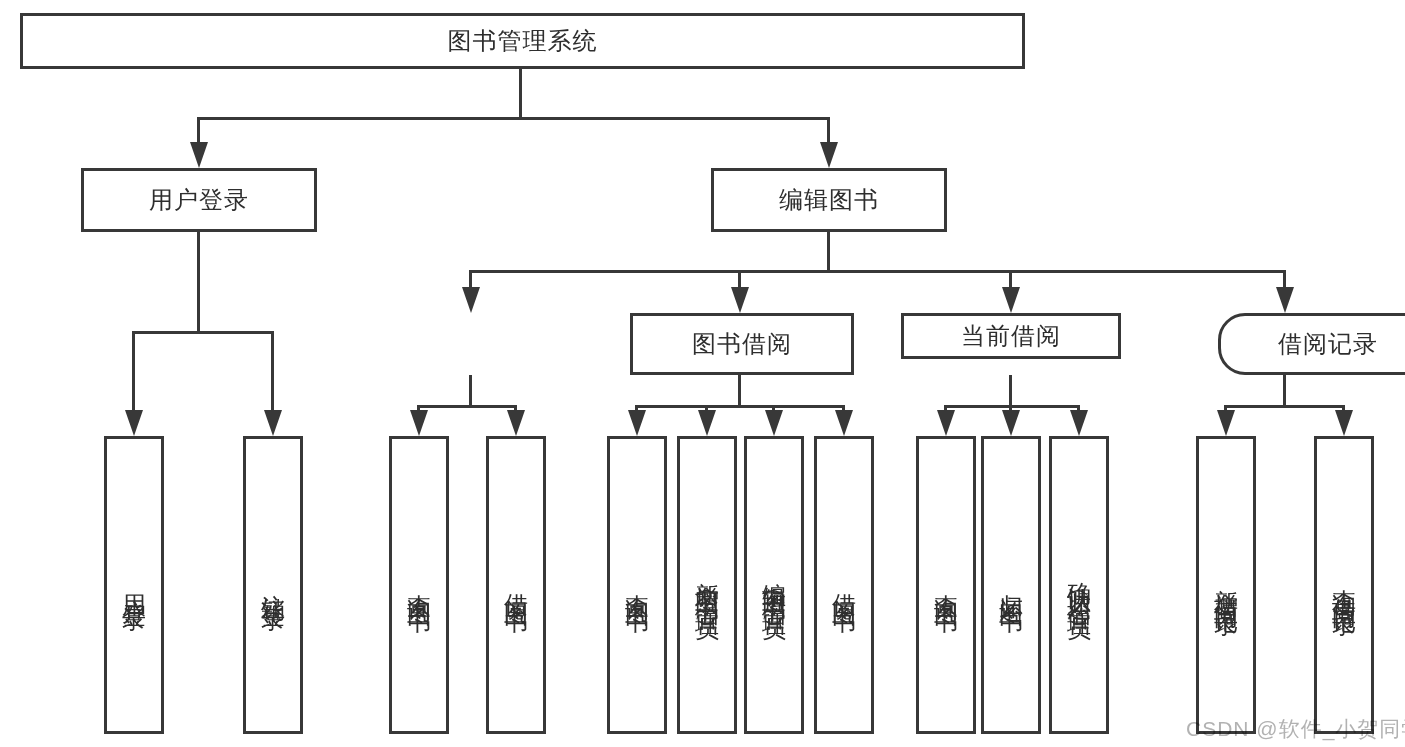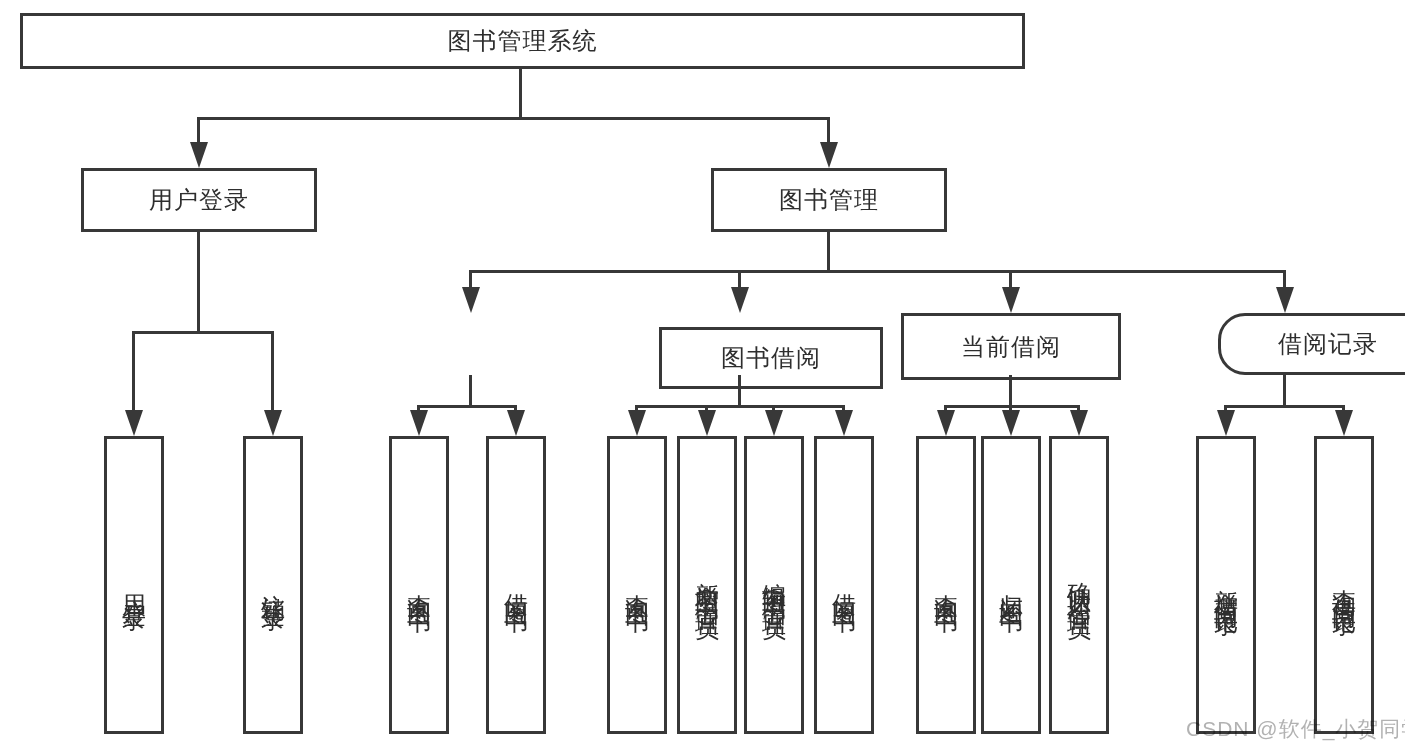--- a/index.html
+++ b/index.html
@@ -43,42 +43,42 @@
   <div class="node" style="left:20px;top:13px;width:1005px;height:56px;">图书管理系统</div>
 
   <div class="vl" style="left:519px;top:69px;height:51px;"></div>
   <div class="hl" style="left:198px;top:117px;width:632px;"></div>
   <div class="vl" style="left:197px;top:117px;height:28px;"></div>
   <div class="tri" style="left:190px;top:142px;"></div>
   <div class="vl" style="left:827px;top:117px;height:28px;"></div>
   <div class="tri" style="left:820px;top:142px;"></div>
 
   <div class="node" style="left:81px;top:168px;width:236px;height:64px;">用户登录</div>
-  <div class="node" style="left:711px;top:168px;width:236px;height:64px;">图书管理</div>
+  <div class="node" style="left:711px;top:168px;width:236px;height:64px;">编辑图书</div>
 
   <div class="vl" style="left:197px;top:232px;height:102px;"></div>
   <div class="hl" style="left:133px;top:331px;width:141px;"></div>
   <div class="vl" style="left:132px;top:331px;height:82px;"></div>
   <div class="tri" style="left:125px;top:410px;"></div>
   <div class="vl" style="left:271px;top:331px;height:82px;"></div>
   <div class="tri" style="left:264px;top:410px;"></div>
 
   <div class="vl" style="left:827px;top:232px;height:41px;"></div>
   <div class="hl" style="left:470px;top:270px;width:816px;"></div>
   <div class="vl" style="left:469px;top:270px;height:20px;"></div>
   <div class="tri" style="left:462px;top:287px;"></div>
   <div class="vl" style="left:738px;top:270px;height:20px;"></div>
   <div class="tri" style="left:731px;top:287px;"></div>
   <div class="vl" style="left:1009px;top:270px;height:20px;"></div>
   <div class="tri" style="left:1002px;top:287px;"></div>
   <div class="vl" style="left:1283px;top:270px;height:20px;"></div>
   <div class="tri" style="left:1276px;top:287px;"></div>
 
-  <div class="node" style="left:630px;top:327px;width:224px;height:62px;margin-left:29px;">图书借阅</div>
-  <div class="node" style="left:901px;top:313px;width:220px;height:67px;">当前借阅</div>
+  <div class="node" style="left:630px;top:313px;width:224px;height:62px;">图书借阅</div>
+  <div class="node" style="left:901px;top:313px;width:220px;height:46px;">当前借阅</div>
   <div class="node" style="left:1218px;top:313px;width:220px;height:62px;border-radius:27px;">借阅记录</div>
 
   <div class="vl" style="left:469px;top:375px;height:32px;"></div>
   <div class="hl" style="left:418px;top:405px;width:99px;"></div>
   <div class="vl" style="left:417px;top:405px;height:8px;"></div>
   <div class="tri" style="left:410px;top:410px;"></div>
   <div class="vl" style="left:514px;top:405px;height:8px;"></div>
   <div class="tri" style="left:507px;top:410px;"></div>
 
   <div class="vl" style="left:738px;top:375px;height:32px;"></div>

